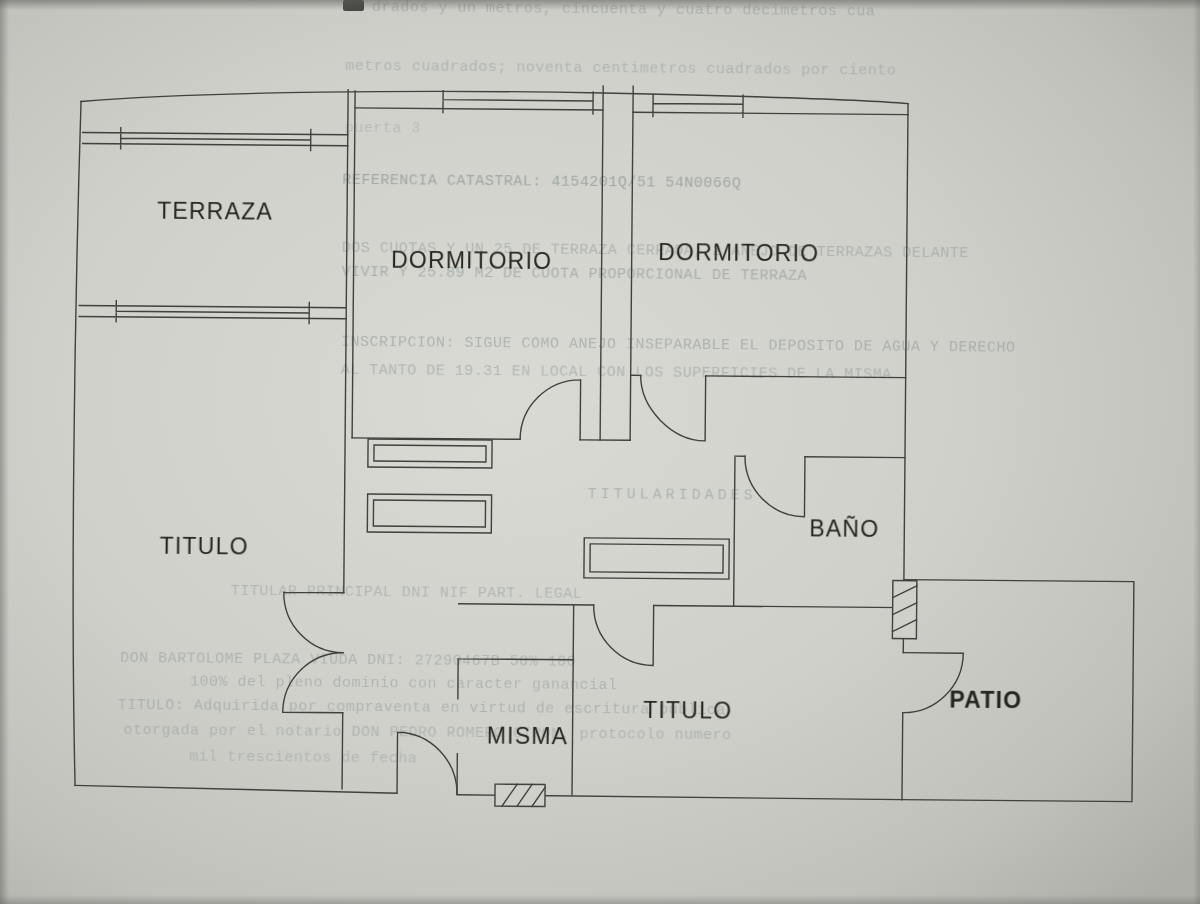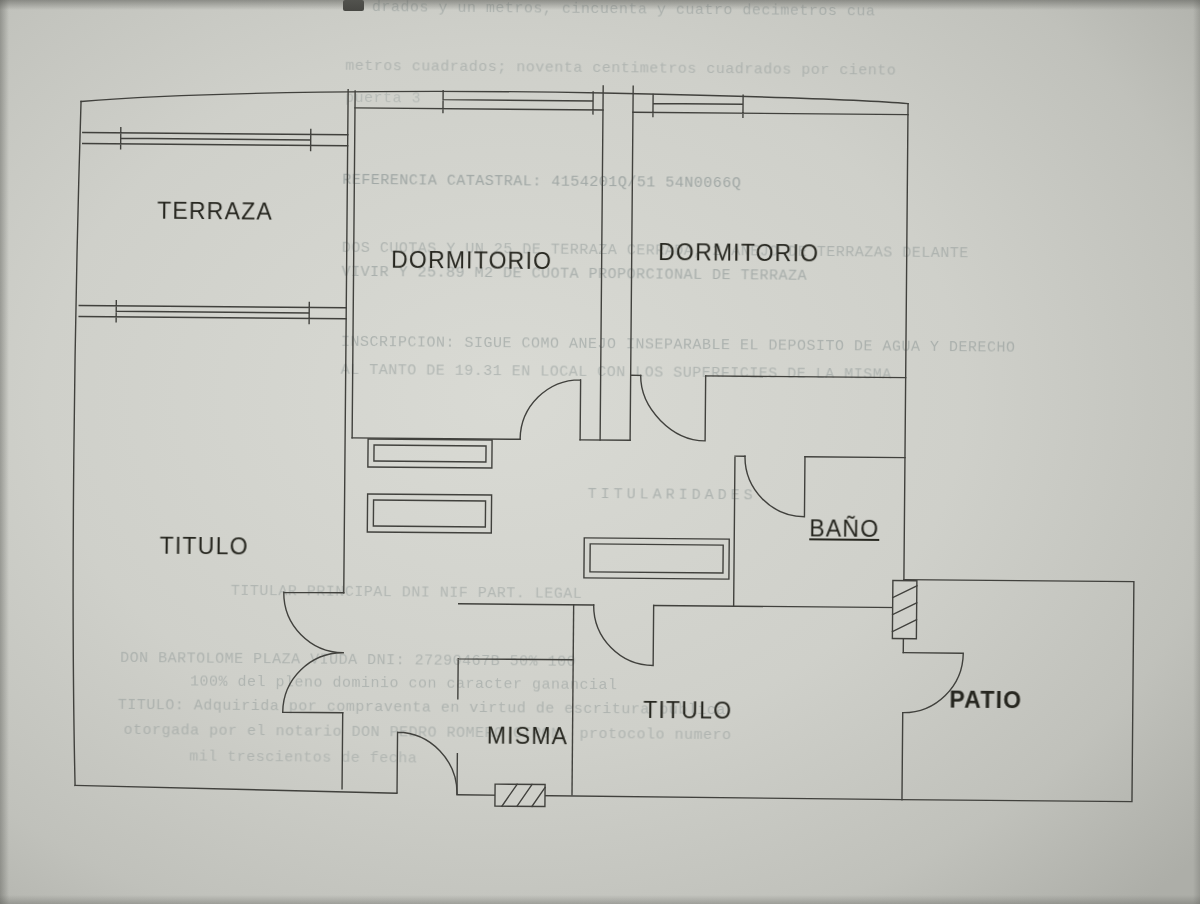--- a/index.html
+++ b/index.html
@@ -38,21 +38,21 @@
 </style>
 </head>
 <body>
 
 <div class="page">
   <div class="content">
 
     <div id="ghost-layer">
         <div class="ghost-line" style="left: 368px; top: 1px; opacity: 0.42;">drados y un metros, cincuenta y cuatro decimetros cua</div>
         <div class="ghost-line" style="left: 342px; top: 60px; opacity: 0.38;">metros cuadrados; noventa centimetros cuadrados por ciento</div>
-        <div class="ghost-line" style="left: 342px; top: 92px; opacity: 0.3;">puerta 3</div>
+        <div class="ghost-line" style="left: 342px; top: 122px; opacity: 0.3;">puerta 3</div>
         <div class="ghost-line" style="left: 340px; top: 174px; opacity: 0.6;">REFERENCIA CATASTRAL: 4154201Q/51 54N0066Q</div>
         <div class="ghost-line" style="left: 340px; top: 242px; opacity: 0.42;">DOS CUOTAS Y UN 25 DE TERRAZA CERRADA, 2 ANEJO DE TERRAZAS DELANTE</div>
         <div class="ghost-line" style="left: 340px; top: 266px; opacity: 0.5;">VIVIR Y 25.89 M2 DE CUOTA PROPORCIONAL DE TERRAZA</div>
         <div class="ghost-line" style="left: 340px; top: 336px; opacity: 0.45;">INSCRIPCION: SIGUE COMO ANEJO INSEPARABLE EL DEPOSITO DE AGUA Y DERECHO</div>
         <div class="ghost-line" style="left: 340px; top: 364px; opacity: 0.42;">AL TANTO DE 19.31 EN LOCAL CON LOS SUPERFICIES DE LA MISMA</div>
         <div class="ghost-line" style="left: 588px; top: 486px; opacity: 0.45; letter-spacing: 4px;">TITULARIDADES</div>
         <div class="ghost-line" style="left: 232px; top: 586px; opacity: 0.38;">TITULAR PRINCIPAL            DNI NIF            PART. LEGAL</div>
         <div class="ghost-line" style="left: 122px; top: 654px; opacity: 0.4;">DON BARTOLOME PLAZA VIUDA   DNI: 27290467B      50%     100</div>
         <div class="ghost-line" style="left: 192px; top: 677px; opacity: 0.38;">100% del pleno dominio con caracter ganancial</div>
         <div class="ghost-line" style="left: 120px; top: 701px; opacity: 0.4;">TITULO:  Adquirida por compraventa en virtud de escritura publica</div>
@@ -109,21 +109,21 @@
           <path d="M505,807 L520,785 M520,807 L535,785 M535,807 L548,788"></path>
         </g>
       </g>
     </svg>
 
     <div id="room-labels">
         <div class="room-label" style="left: 213px; top: 215px;">TERRAZA</div>
         <div class="room-label" style="left: 470px; top: 262px;">DORMITORIO</div>
         <div class="room-label" style="left: 737px; top: 252px;">DORMITORIO</div>
         <div class="room-label" style="left: 205px; top: 550px;">TITULO</div>
-        <div class="room-label" style="left: 845px; top: 527px; text-decoration: underline;">BAÑO</div>
+        <div class="room-label" style="left: 845px; top: 527px;">BAÑO</div>
         <div class="room-label" style="left: 690px; top: 710px;">TITULO</div>
         <div class="room-label" style="left: 530px; top: 737px;">MISMA</div>
         <div class="room-label" style="left: 988px; top: 697px; font-weight: bold;">PATIO</div>
       </div>
   </div>
 
   <div class="ink-smudge"></div>
 
   <div class="edge-shade-top"></div>
   <div class="edge-shade-left"></div>

